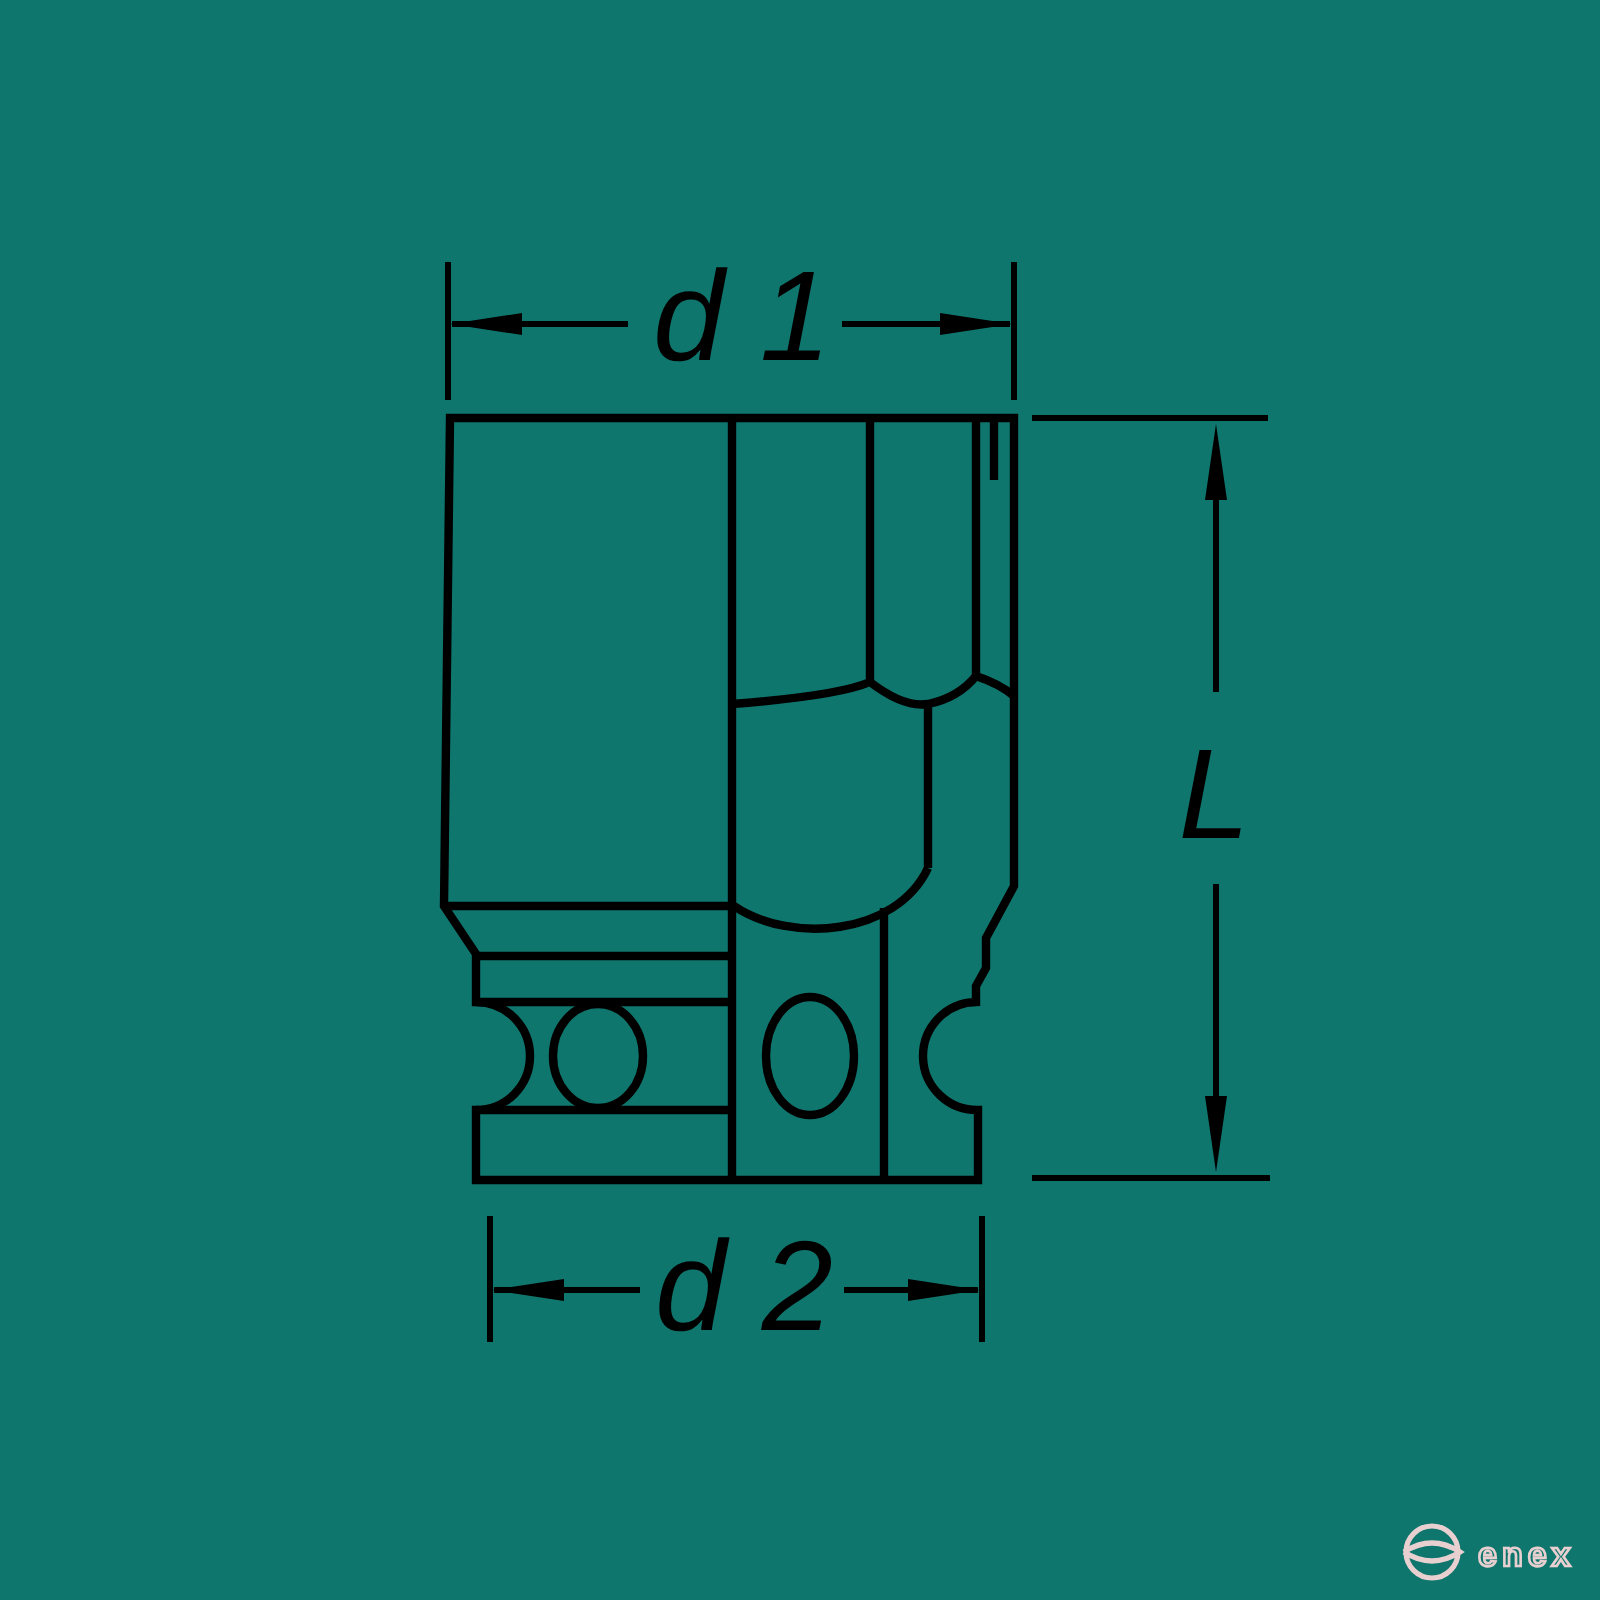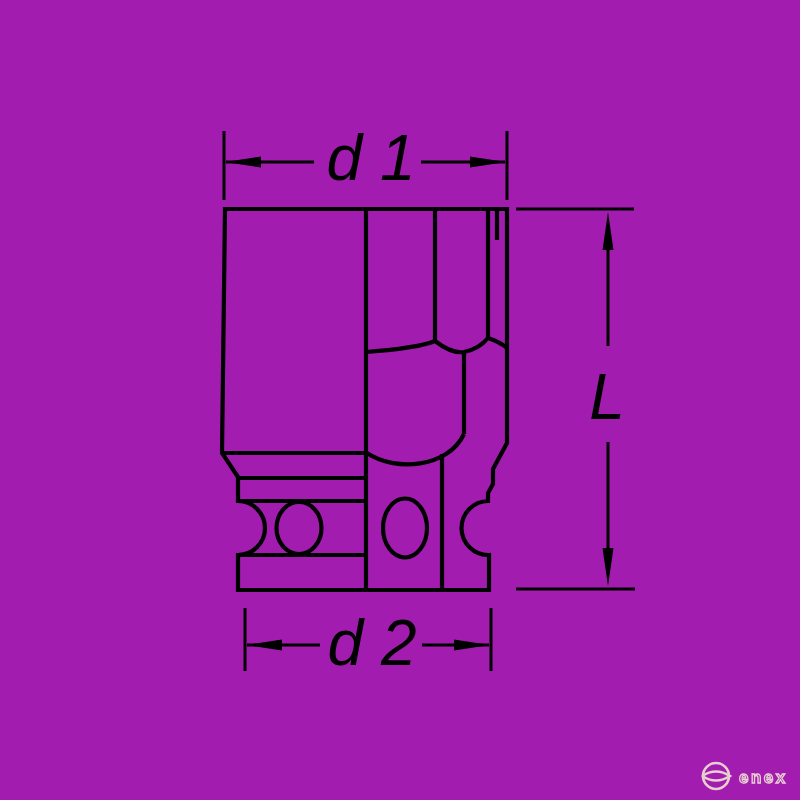--- a/index.html
+++ b/index.html
@@ -8,21 +8,21 @@
     background: #ffffff;
     width: 800px;
     height: 800px;
     overflow: hidden;
     font-family: "Liberation Sans", sans-serif;
   }
   .stage {
     position: relative;
     width: 800px;
     height: 800px;
-    background: #a21caf;
+    background: #0f766e;
   }
   svg { display: block; }
   .draw {
     stroke: #000000;
     stroke-width: 4.2;
     fill: none;
     stroke-linecap: butt;
     stroke-linejoin: miter;
   }
   .dimline {

